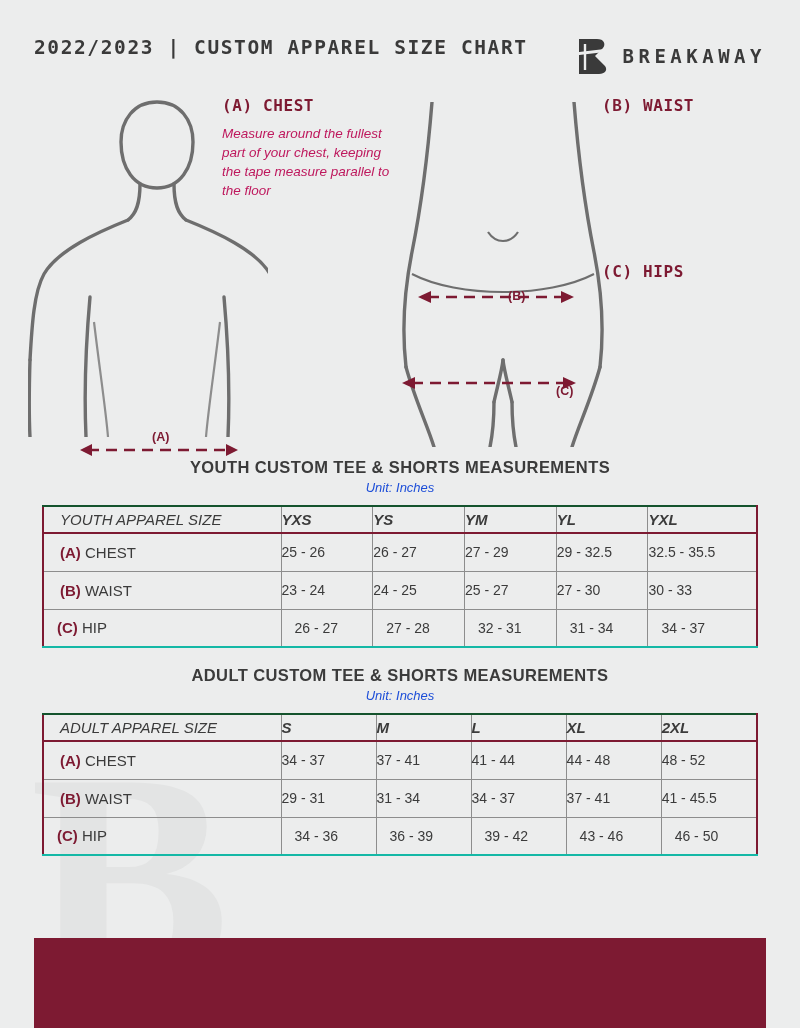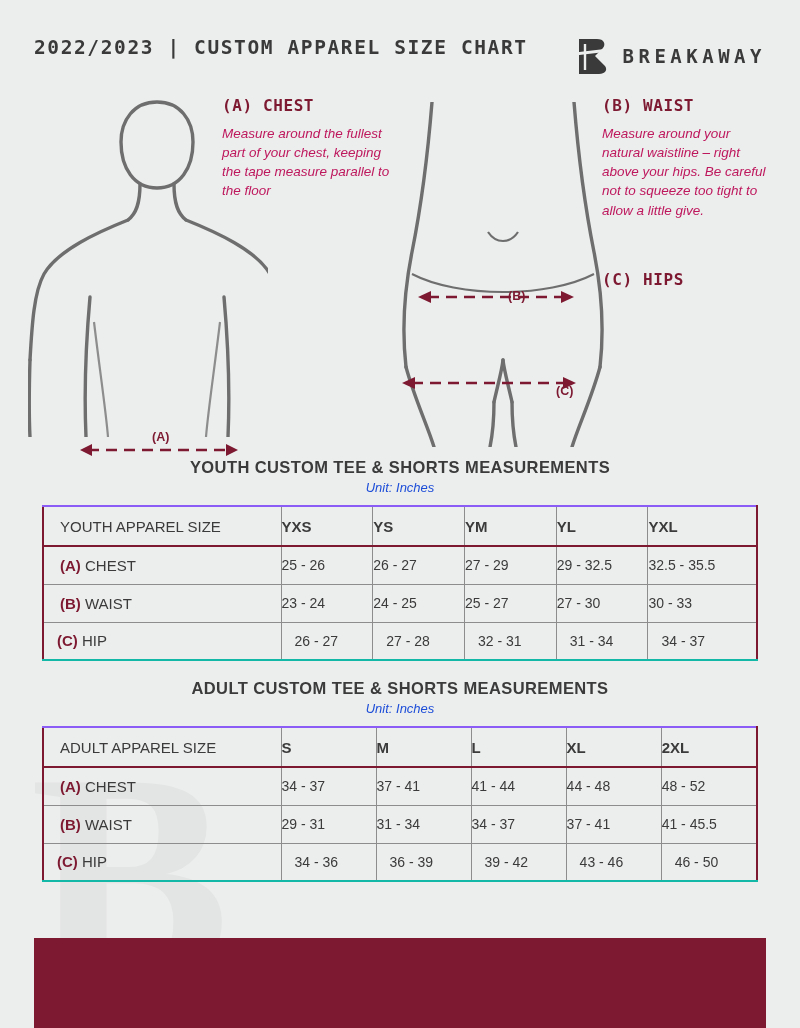--- a/index.html
+++ b/index.html
@@ -113,24 +113,25 @@
   }
   table td, table th {
     border: 1px solid #8d8d8d;
     height: 38px;
     text-align: left;
     font-size: 14px;
     color: #3b3b3b;
     font-weight: normal;
   }
   table tr.head td, table tr.head th {
-    border-top: 2px solid #8b5cf6;
+    border-top: 2px solid #14532d;
     border-bottom: 2px solid #7d1a32;
     font-size: 15px;
-    height: 40px;
+    height: 27px;
+    font-style: italic;
   }
   table tr.head td.rowlabel { text-align: left; padding-left: 16px; font-weight: normal;}
   table tr.head td.colhead { font-weight: bold; }
   table tr:last-child td { border-bottom: 2px solid #14b8a6; padding-left: 13px; }
   td.rowlabel {
     text-align: left;
     padding-left: 16px;
     font-size: 15px;
     width: 238px;
   }
@@ -230,24 +231,23 @@
       </svg>
       <div style="position:absolute; left:556px; top:292px; font-size:12.5px; font-weight:bold; color:#7d1a32;">(C)</div>
 
       <div class="callout" style="left:222px; top:4px; width:170px;">
         <h3>(A) CHEST</h3>
         <p>Measure around the fullest part of your chest, keeping the tape measure parallel to the floor</p>
       </div>
 
       <div class="callout" style="left:602px; top:4px; width:168px;">
         <h3>(B) WAIST</h3>
-        <p>Measure around your natural waistline – right above your hips. Be careful not to squeeze too tight to allow a little give.</p>
       </div>
 
-      <div class="callout" style="left:602px; top:178px; width:168px;">
+      <div class="callout" style="left:602px; top:170px; width:168px;">
         <h3>(C) HIPS</h3>
       </div>
     </div>
 
     <div class="table-section">
       <div class="tbl-title">YOUTH CUSTOM TEE &amp; SHORTS MEASUREMENTS</div>
       <div class="tbl-sub">Unit: Inches</div>
       <table>
         <tbody>
             <tr class="head">

